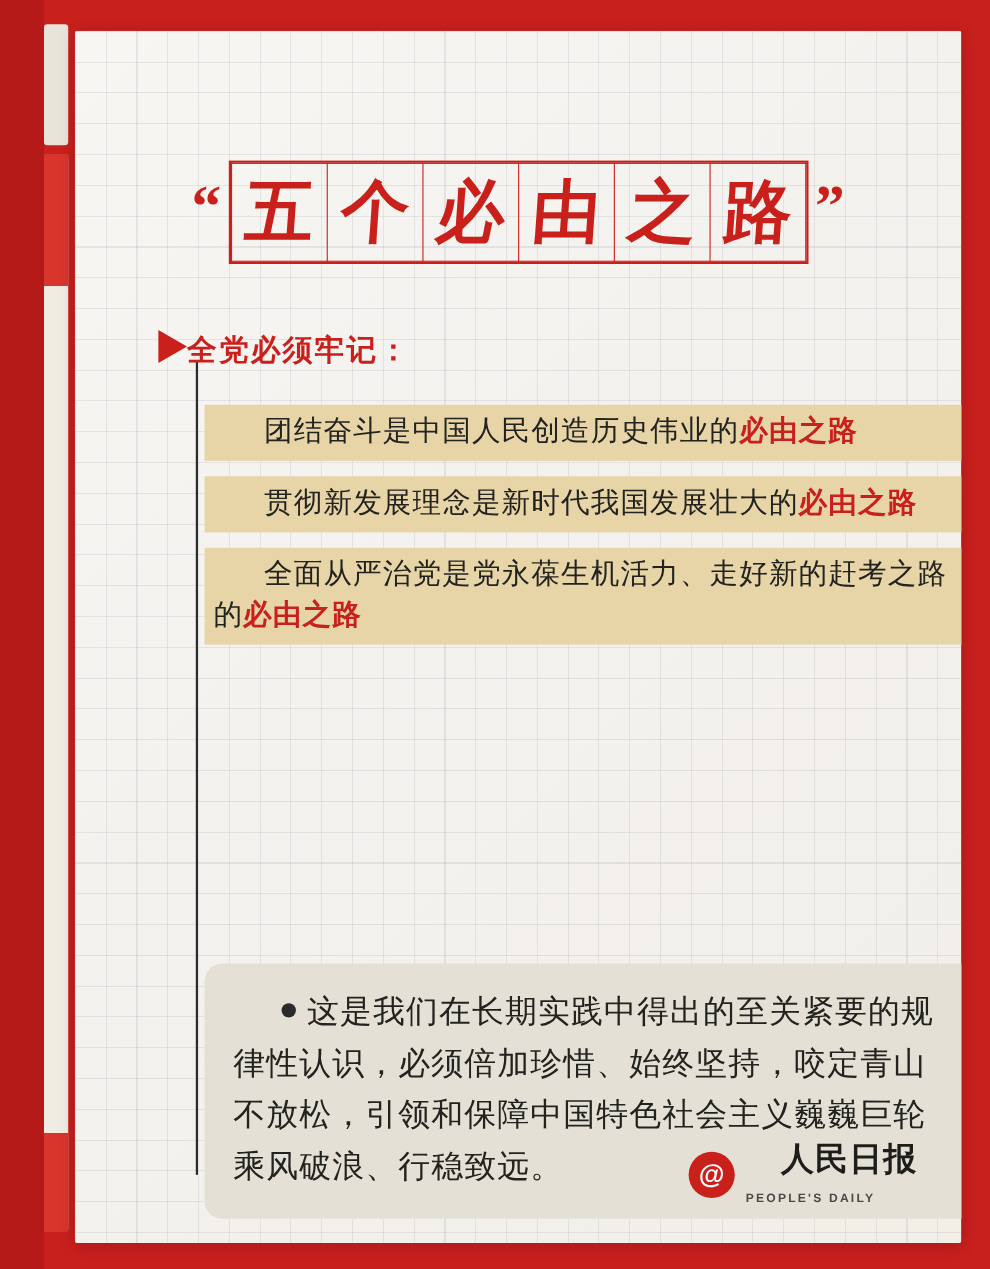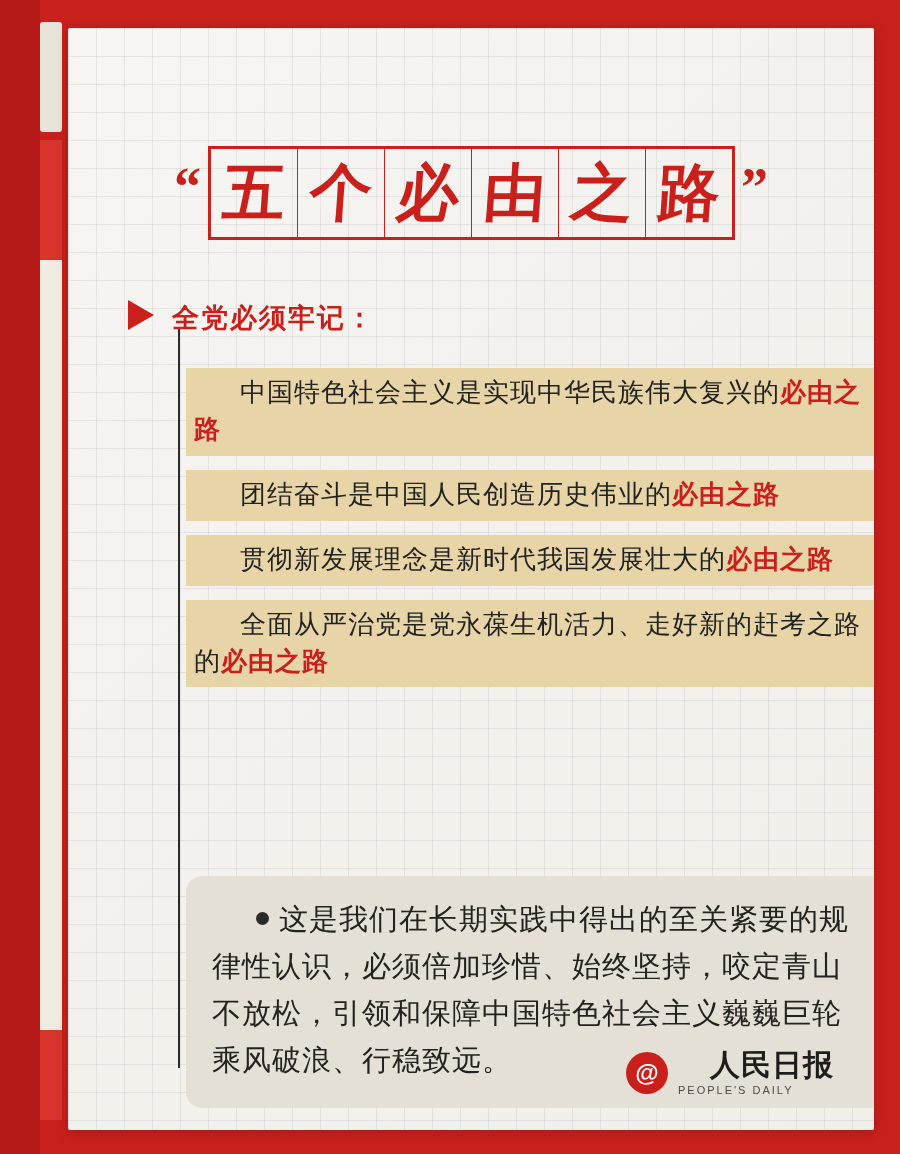--- a/index.html
+++ b/index.html
@@ -124,25 +124,25 @@
     color: #c9201c;
     line-height: 1;
     display: block;
     transform: skewX(-4deg);
     letter-spacing: 0;
   }
 
   
   #lead {
     position: absolute;
-    left: 96px;
+    left: 112px;
     top: 272px;
     display: flex;
     align-items: flex-start;
-    gap: 18px;
+    gap: 0;
   }
   .tri {
     width: 0; height: 0;
     border-left: 26px solid #c9201c;
     border-top: 15px solid transparent;
     border-bottom: 15px solid transparent;
     margin-left: -36px;
   }
   #lead-text {
     color: #c9201c;
@@ -231,21 +231,22 @@
     color: #1d1d1b;
     letter-spacing: 1px;
     line-height: 1;
     margin-left: 32px;
   }
   .logo-text-en {
     font-family: "Liberation Sans", sans-serif;
     font-size: 11px;
     color: #4a4a46;
     letter-spacing: 2px;
-    margin-top: 4px;
+    margin-top: 14px;
+    font-weight: bold;
   }
 </style>
 </head>
 <body>
 
 <div id="poster">
   <div class="red-left-band"></div>
   <div class="red-tab-top"></div>
   <div class="red-tab-bottom"></div>
   <div class="red-accent-block"></div>
@@ -285,23 +286,20 @@
       </span>
       <span class="quote right">”</span>
     </div>
 
     <div id="lead">
       <span class="tri"></span>
       <span id="lead-text">全党必须牢记：</span>
     </div>
 
     <div id="list">
-      <div class="item">
-        <span>中国特色社会主义是实现中华民族伟大复兴的</span><span class="hl">必由之路</span>
-      </div>
       <div class="item">
         <span>团结奋斗是中国人民创造历史伟业的</span><span class="hl">必由之路</span>
       </div>
       <div class="item">
         <span>贯彻新发展理念是新时代我国发展壮大的</span><span class="hl">必由之路</span>
       </div>
       <div class="item">
         <span>全面从严治党是党永葆生机活力、走好新的赶考之路的</span><span class="hl">必由之路</span>
       </div>
     </div>

